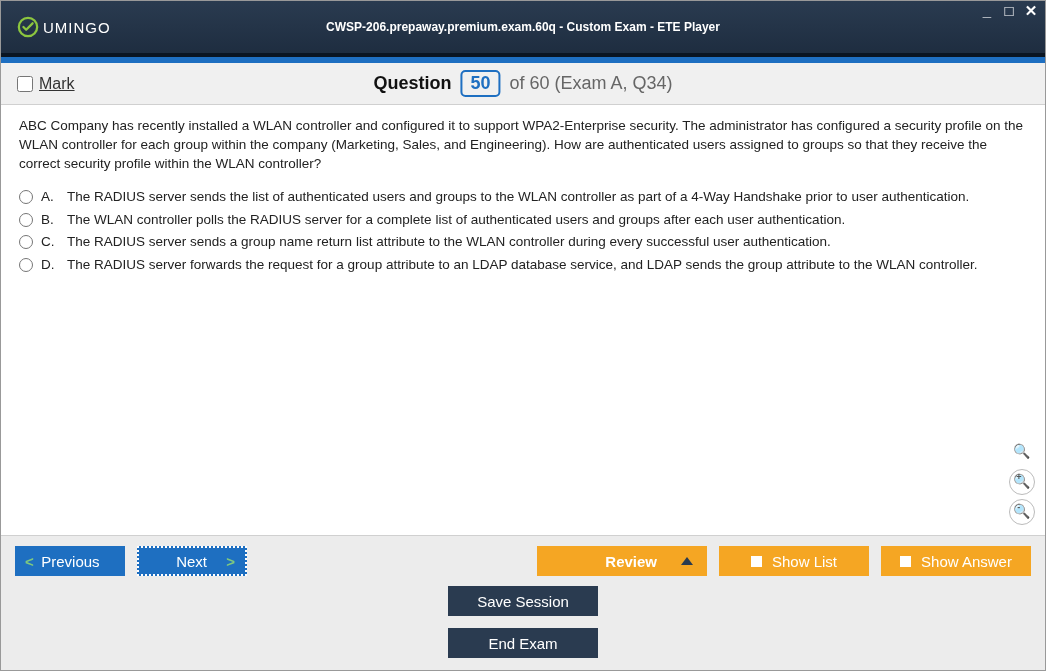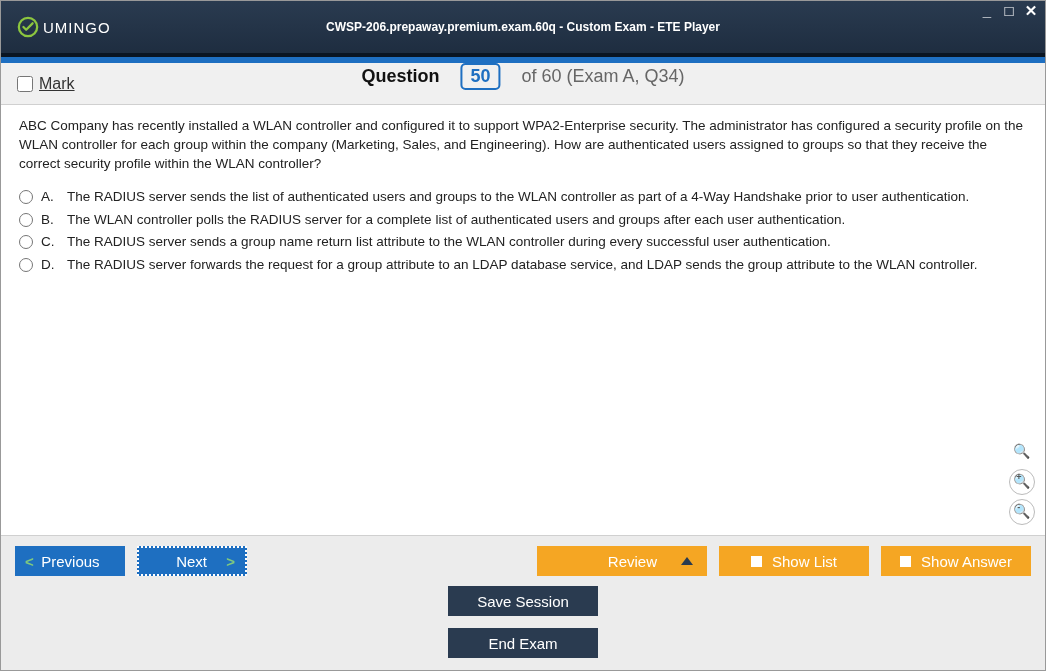--- a/index.html
+++ b/index.html
@@ -6,27 +6,27 @@
     body { width:1046px; height:671px; background:#fff; display:flex; flex-direction:column; border:1px solid #999; overflow:hidden; }
     
     .titlebar { height:56px; background:linear-gradient(#2a3b50,#1e2d40); color:#fff; display:flex; align-items:center; position:relative; padding:0 16px; border-bottom:4px solid #0a1522; }
     .logo { display:flex; align-items:center; gap:4px; font-size:15px; font-weight:400; letter-spacing:1px; }
     .logo svg { width:22px; height:22px; }
     .window-title { position:absolute; left:50%; transform:translateX(-50%); font-size:12px; font-weight:600; color:#fff; }
     .win-controls { position:absolute; right:6px; top:2px; display:flex; gap:6px; align-items:center; color:#fff; }
     .win-controls span { cursor:pointer; font-size:15px; font-weight:bold; line-height:1; width:16px; text-align:center; }
     .blue-strip { height:6px; background:#1e6fc1; }
     
-    .qheader { height:42px; background:#f0f0f0; display:flex; padding:0 16px; border-bottom:1px solid #d0d0d0; position:relative; }
+    .qheader { height:42px; background:#f0f0f0; display:flex; align-items:center; padding:0 16px; border-bottom:1px solid #d0d0d0; position:relative; }
     .mark-wrap { display:flex; align-items:center; gap:6px; font-size:16px; color:#333; }
     .mark-wrap input { width:16px; height:16px; }
     .mark-wrap label { text-decoration:underline; text-decoration-skip-ink:none; }
     .qindicator { position:absolute; left:50%; transform:translateX(-50%); font-size:18px; color:#666; }
     .qword { font-weight:700; color:#111; }
-    .qnum { display:inline-block; border:2px solid #1e6fc1; color:#1e6fc1; font-weight:700; padding:1px 8px; border-radius:5px; margin:0 16px; }
+    .qnum { display:inline-block; border:2px solid #1e6fc1; color:#1e6fc1; font-weight:700; padding:1px 8px; border-radius:5px; margin:0 4px; }
     
     .qbody { flex:1; background:#fff; padding:12px 18px; font-size:13.5px; color:#222; line-height:1.4; position:relative; overflow:auto; }
     .qtext { margin-bottom:14px; }
     .opts { display:flex; flex-direction:column; gap:4px; }
     .opt-row { display:flex; align-items:flex-start; gap:8px; }
     .opt-row input { margin-top:2px; width:14px; height:14px; }
     .opt-letter { width:18px; }
     
     .zoom-col { position:absolute; right:10px; bottom:10px; display:flex; flex-direction:column; gap:4px; align-items:center; }
     .zoom-btn { width:26px; height:26px; border:1px solid #bbb; border-radius:50%; background:#fff; display:flex; align-items:center; justify-content:center; cursor:pointer; font-size:14px; color:#555; }
@@ -120,21 +120,21 @@
       <span class="chev">&lt;</span>
       <span>Previous</span>
       <span style="width:8px"></span>
     </button>
     <button class="btn btn-blue btn-prevnext next">
       <span style="width:8px"></span>
       <span>Next</span>
       <span class="chev">&gt;</span>
     </button>
     <div class="spacer"></div>
-    <button class="btn btn-orange" style="min-width:170px;justify-content:flex-end;gap:24px;padding-right:14px;">
+    <button class="btn btn-orange" style="min-width:170px;justify-content:flex-end;gap:24px;padding-right:14px;font-weight:bold;">
       <span>Review</span>
       <span class="tri"></span>
     </button>
     <button class="btn btn-orange">
       <span class="sq"></span>
       <span>Show List</span>
     </button>
     <button class="btn btn-orange">
       <span class="sq"></span>
       <span>Show Answer</span>

